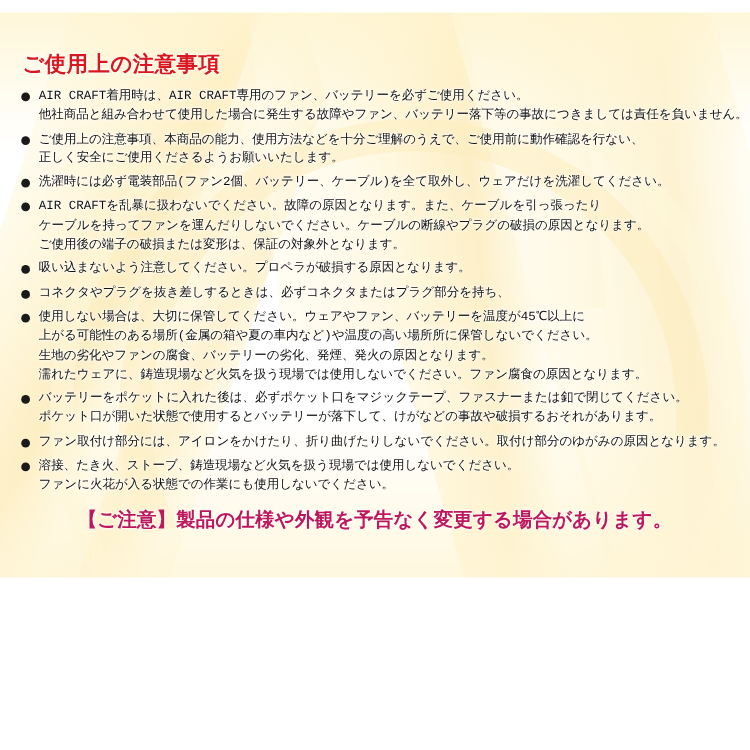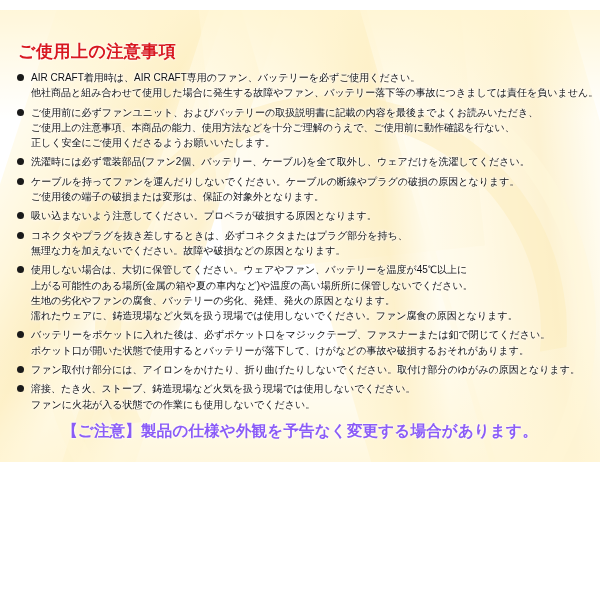--- a/index.html
+++ b/index.html
@@ -12,20 +12,21 @@
     font-family: "Liberation Sans", sans-serif;
     background: #ffffff;
     overflow: hidden;
   }
   #page {
     position: relative;
     width: 600px;
     height: 472px;
     background: #ffffff;
     overflow: hidden;
+    font-family: Liberation Mono, monospace;
   }
   
   .bg-layer {
     position: absolute;
     inset: 0;
     overflow: hidden;
     pointer-events: none;
   }
   .bg-band {
     position: absolute;
@@ -107,21 +108,21 @@
     line-height: 15.3px;
     color: #111111;
     white-space: nowrap;
     text-shadow: 0 0 2px #fff, 0 0 3px #fff, 0 0 4px #fff;
   }
   .line.sub {
     padding-left: 0;
   }
   .footer-note {
     margin-top: 9px;
-    color: #8b5cf6;
+    color: #be185d;
     font-size: 15.5px;
     font-weight: bold;
     text-align: center;
     text-shadow: 0 0 2px #fff, 0 0 3px #fff;
     letter-spacing: .2px;
   }
   .edge-top, .edge-bottom {
     position: absolute;
     left: 0; width: 600px; height: 16px;
     background: #ffffff;
@@ -155,41 +156,40 @@
     <h1 class="doc-title">ご使用上の注意事項</h1>
 
     <ul class="notes">
       <li>
         <span class="bullet"></span>
         <div class="line">AIR CRAFT着用時は、AIR CRAFT専用のファン、バッテリーを必ずご使用ください。</div>
         <div class="line sub">他社商品と組み合わせて使用した場合に発生する故障やファン、バッテリー落下等の事故につきましては責任を負いません。</div>
       </li>
       <li>
         <span class="bullet"></span>
-        <div class="line">ご使用前に必ずファンユニット、およびバッテリーの取扱説明書に記載の内容を最後までよくお読みいただき、</div>
         <div class="line sub">ご使用上の注意事項、本商品の能力、使用方法などを十分ご理解のうえで、ご使用前に動作確認を行ない、</div>
         <div class="line sub">正しく安全にご使用くださるようお願いいたします。</div>
       </li>
       <li>
         <span class="bullet"></span>
         <div class="line">洗濯時には必ず電装部品(ファン2個、バッテリー、ケーブル)を全て取外し、ウェアだけを洗濯してください。</div>
       </li>
       <li>
         <span class="bullet"></span>
+        <div class="line">AIR CRAFTを乱暴に扱わないでください。故障の原因となります。また、ケーブルを引っ張ったり</div>
         <div class="line sub">ケーブルを持ってファンを運んだりしないでください。ケーブルの断線やプラグの破損の原因となります。</div>
         <div class="line sub">ご使用後の端子の破損または変形は、保証の対象外となります。</div>
       </li>
       <li>
         <span class="bullet"></span>
         <div class="line sub">吸い込まないよう注意してください。プロペラが破損する原因となります。</div>
       </li>
       <li>
         <span class="bullet"></span>
         <div class="line">コネクタやプラグを抜き差しするときは、必ずコネクタまたはプラグ部分を持ち、</div>
-        <div class="line sub">無理な力を加えないでください。故障や破損などの原因となります。</div>
       </li>
       <li>
         <span class="bullet"></span>
         <div class="line">使用しない場合は、大切に保管してください。ウェアやファン、バッテリーを温度が45℃以上に</div>
         <div class="line sub">上がる可能性のある場所(金属の箱や夏の車内など)や温度の高い場所所に保管しないでください。</div>
         <div class="line sub">生地の劣化やファンの腐食、バッテリーの劣化、発煙、発火の原因となります。</div>
         <div class="line sub">濡れたウェアに、鋳造現場など火気を扱う現場では使用しないでください。ファン腐食の原因となります。</div>
       </li>
       <li>
         <span class="bullet"></span>

